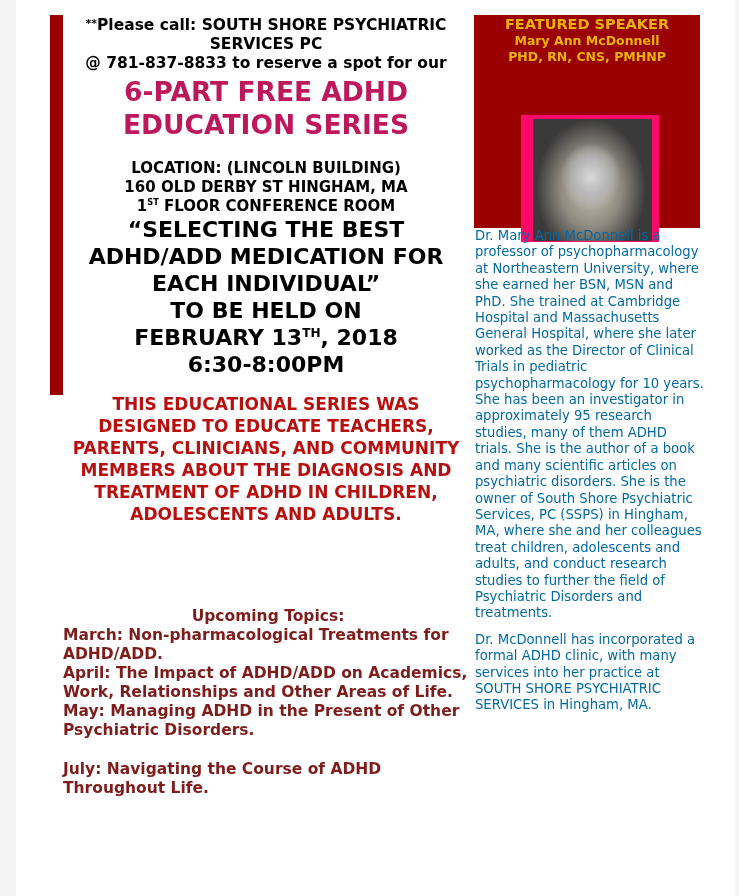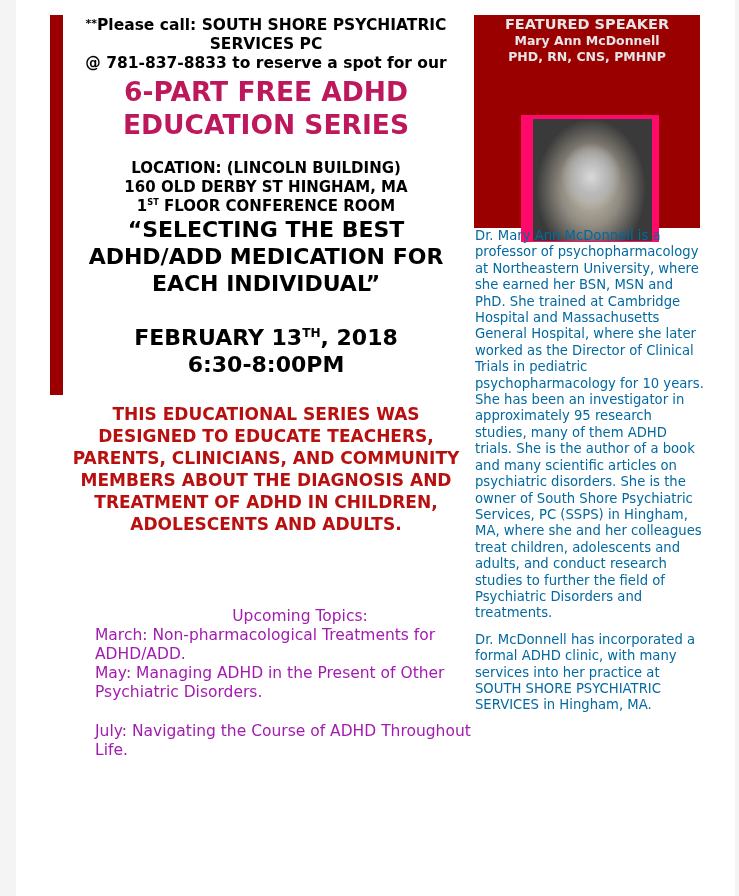--- a/index.html
+++ b/index.html
@@ -6,25 +6,25 @@
   body { width:739px; height:896px; background:#f4f4f4; position:relative; overflow:hidden; font-family:"DejaVu Sans", sans-serif; }
   .page { position:absolute; left:16px; top:0; width:719px; height:896px; background:#ffffff; }
   .redbar { position:absolute; left:50px; top:15px; width:13px; height:380px; background:#9b0000; }
   .left { position:absolute; left:62px; top:14px; width:408px; text-align:center; color:#000; }
   .call { font-weight:bold; font-size:15.5px; line-height:19px; }
   .call .stars { font-size:11px; vertical-align:3px; }
   .series { color:#be185d; font-weight:bold; font-size:26.5px; line-height:33px; margin-top:2px; }
   .loc { font-weight:bold; font-size:15px; line-height:19px; margin-top:18px; }
   .loc sup, .talk sup { font-size:0.55em; vertical-align:0.7em; line-height:0; }
   .talk { font-weight:bold; font-size:22px; line-height:27px; }
-  .desc { color:#b80f0f; font-weight:bold; font-size:17px; line-height:22px; margin-top:25px; }
-  .topics { position:absolute; left:63px; top:607px; width:410px; font-weight:normal; font-size:15.5px; line-height:19px; color:#a21caf;margin-left:32px; }
+  .desc { color:#b80f0f; font-weight:bold; font-size:17px; line-height:22px; margin-top:15px; }
+  .topics { position:absolute; left:63px; top:607px; width:410px; font-weight:bold; font-size:15.5px; line-height:19px; color:#7f1d1d; }
   .topics .hdr { text-align:center; }
   .gap { height:20px; }
-  .featured { position:absolute; left:474px; top:15px; width:226px; height:213px; background:#9b0000; text-align:center; color:#e5e5e5; }
+  .featured { position:absolute; left:474px; top:15px; width:226px; height:213px; background:#9b0000; text-align:center; color:#eab308; }
   .featured .fs { font-weight:bold; font-size:14.5px; line-height:17px; margin-top:1px; }
   .featured .nm { font-weight:bold; font-size:12.5px; line-height:16px; }
   .frame { position:absolute; left:521px; top:115px; width:138px; height:127px; background:#ff0a6a; }
   .photo { position:absolute; left:533px; top:119px; width:119px; height:122px;
     background: radial-gradient(ellipse 30px 34px at 58px 58px, #d9d9d9 0%, #b8b8b8 50%, rgba(0,0,0,0) 100%),
                 radial-gradient(ellipse 55px 70px at 58px 70px, #c9c0b0 0%, #8f8a80 55%, #3a3a3a 100%);
   }
   .bio { position:absolute; left:475px; top:228px; width:230px; font-size:13.2px; line-height:16.4px; color:#0369a1; }
   .bio p { margin:0 0 10px 0; }
 </style>
@@ -45,32 +45,37 @@
   </div>
   <div class="loc">
     <span>LOCATION: (LINCOLN BUILDING)</span><br>
     <span>160 OLD DERBY ST HINGHAM, MA</span><br>
     <span>1</span><sup>ST</sup><span> FLOOR CONFERENCE ROOM</span>
   </div>
   <div class="talk">
     <span>“SELECTING THE BEST</span><br>
     <span>ADHD/ADD MEDICATION FOR</span><br>
     <span>EACH INDIVIDUAL”</span><br>
-    <br>
+    <span>TO BE HELD ON</span><br>
     <span><span>FEBRUARY 13</span><sup>TH</sup><span>, 2018</span></span><br>
     <span>6:30-8:00PM</span>
   </div>
   <div class="desc">THIS EDUCATIONAL SERIES WAS DESIGNED TO EDUCATE TEACHERS, PARENTS, CLINICIANS, AND COMMUNITY MEMBERS ABOUT THE DIAGNOSIS AND TREATMENT OF ADHD IN CHILDREN, ADOLESCENTS AND ADULTS.</div>
 </div>
 
 <div class="topics">
   <div class="hdr">Upcoming Topics:</div>
   <div>
     <span class="mon">March:</span> <span>Non-pharmacological Treatments</span>
     <span class="cont">for ADHD/ADD.</span>
+  </div>
+  <div>
+    <span class="mon">April:</span> <span>The Impact of ADHD/ADD on</span>
+    <span class="cont">Academics, Work, Relationships and</span>
+    <span class="cont">Other Areas of Life.</span>
   </div>
   <div>
     <span class="mon">May:</span> <span> Managing ADHD in the Present of</span>
     <span class="cont">Other Psychiatric Disorders.</span>
   </div>
   <div class="gap"></div>
   <div>
     <span class="mon">July:</span> <span>Navigating the Course of ADHD</span>
     <span class="cont">Throughout Life.</span>
   </div>

